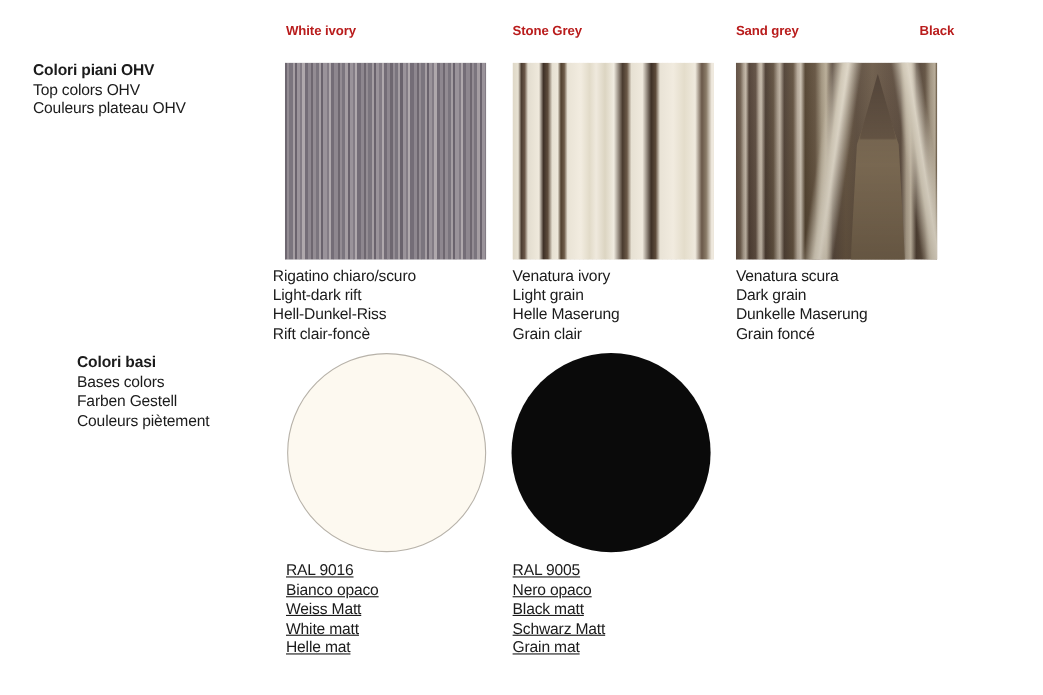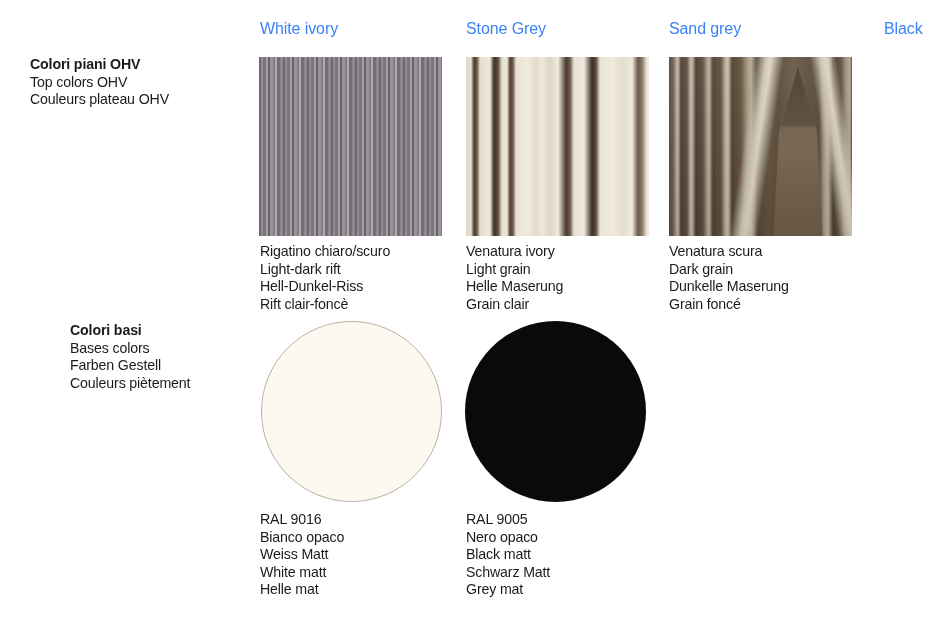--- a/index.html
+++ b/index.html
@@ -38,25 +38,26 @@
     position: absolute;
     left: 30px;
     width: 215px;
   }
   #section-label-tops { top: 56px; }
   #section-label-bases { top: 322px; margin-left: 40px; }
 
   
   .col-header {
     position: absolute;
-    font-size: 16px;
+    font-size: 12px;
     line-height: 17px;
     letter-spacing: -0.1px;
-    color: #3b82f6;
+    color: #b91c1c;
     white-space: nowrap;
+    font-weight: bold;
   }
 
   
   .swatch {
     position: absolute;
     width: 183px;
     height: 179px;
     top: 57px;
     overflow: hidden;
   }
@@ -209,20 +210,21 @@
   }
   #circle-black {
     left: 465px;
     background: #0a0a0a;
   }
 
   .base-caption {
     position: absolute;
     top: 511px;
     width: 215px;
+    text-decoration: underline;
   }
 </style>
 </head>
 <body>
 
 <div class="sheet">
 
   <div class="section-label" id="section-label-tops">
     <div class="txt-line bold">Colori piani OHV</div>
     <div class="txt-line">Top colors OHV</div>
@@ -232,26 +234,26 @@
   <div class="section-label" id="section-label-bases">
     <div class="txt-line bold">Colori basi</div>
     <div class="txt-line">Bases colors</div>
     <div class="txt-line">Farben Gestell</div>
     <div class="txt-line">Couleurs piètement</div>
   </div>
 
   <div class="col-header" style="left:260px; top:20px;">White ivory</div>
   <div class="col-header" style="left:466px; top:20px;">Stone Grey</div>
   <div class="col-header" style="left:669px; top:20px;">Sand grey</div>
-  <div class="col-header" style="left:836px; top:20px;margin-left:48px;">Black</div>
+  <div class="col-header" style="left:836px; top:20px;">Black</div>
 
   <div class="swatch" style="left:259px;">
     <div class="grain grain-rift"></div>
   </div>
-  <div class="caption" style="left:260px;">
+  <div class="caption" style="left:248px;">
     <div class="txt-line">Rigatino chiaro/scuro</div>
     <div class="txt-line">Light-dark rift</div>
     <div class="txt-line">Hell-Dunkel-Riss</div>
     <div class="txt-line">Rift clair-foncè</div>
   </div>
 
   <div class="swatch" style="left:466px;">
     <div class="grain grain-light"></div>
   </div>
   <div class="caption" style="left:466px;">
@@ -286,16 +288,16 @@
     <div class="txt-line">White matt</div>
     <div class="txt-line">Helle mat</div>
   </div>
 
   <div class="circle" id="circle-black"></div>
   <div class="base-caption" style="left:466px;">
     <div class="txt-line">RAL 9005</div>
     <div class="txt-line">Nero opaco</div>
     <div class="txt-line">Black matt</div>
     <div class="txt-line">Schwarz Matt</div>
-    <div class="txt-line">Grey mat</div>
+    <div class="txt-line">Grain mat</div>
   </div>
 
 </div>
 
 </body></html>

